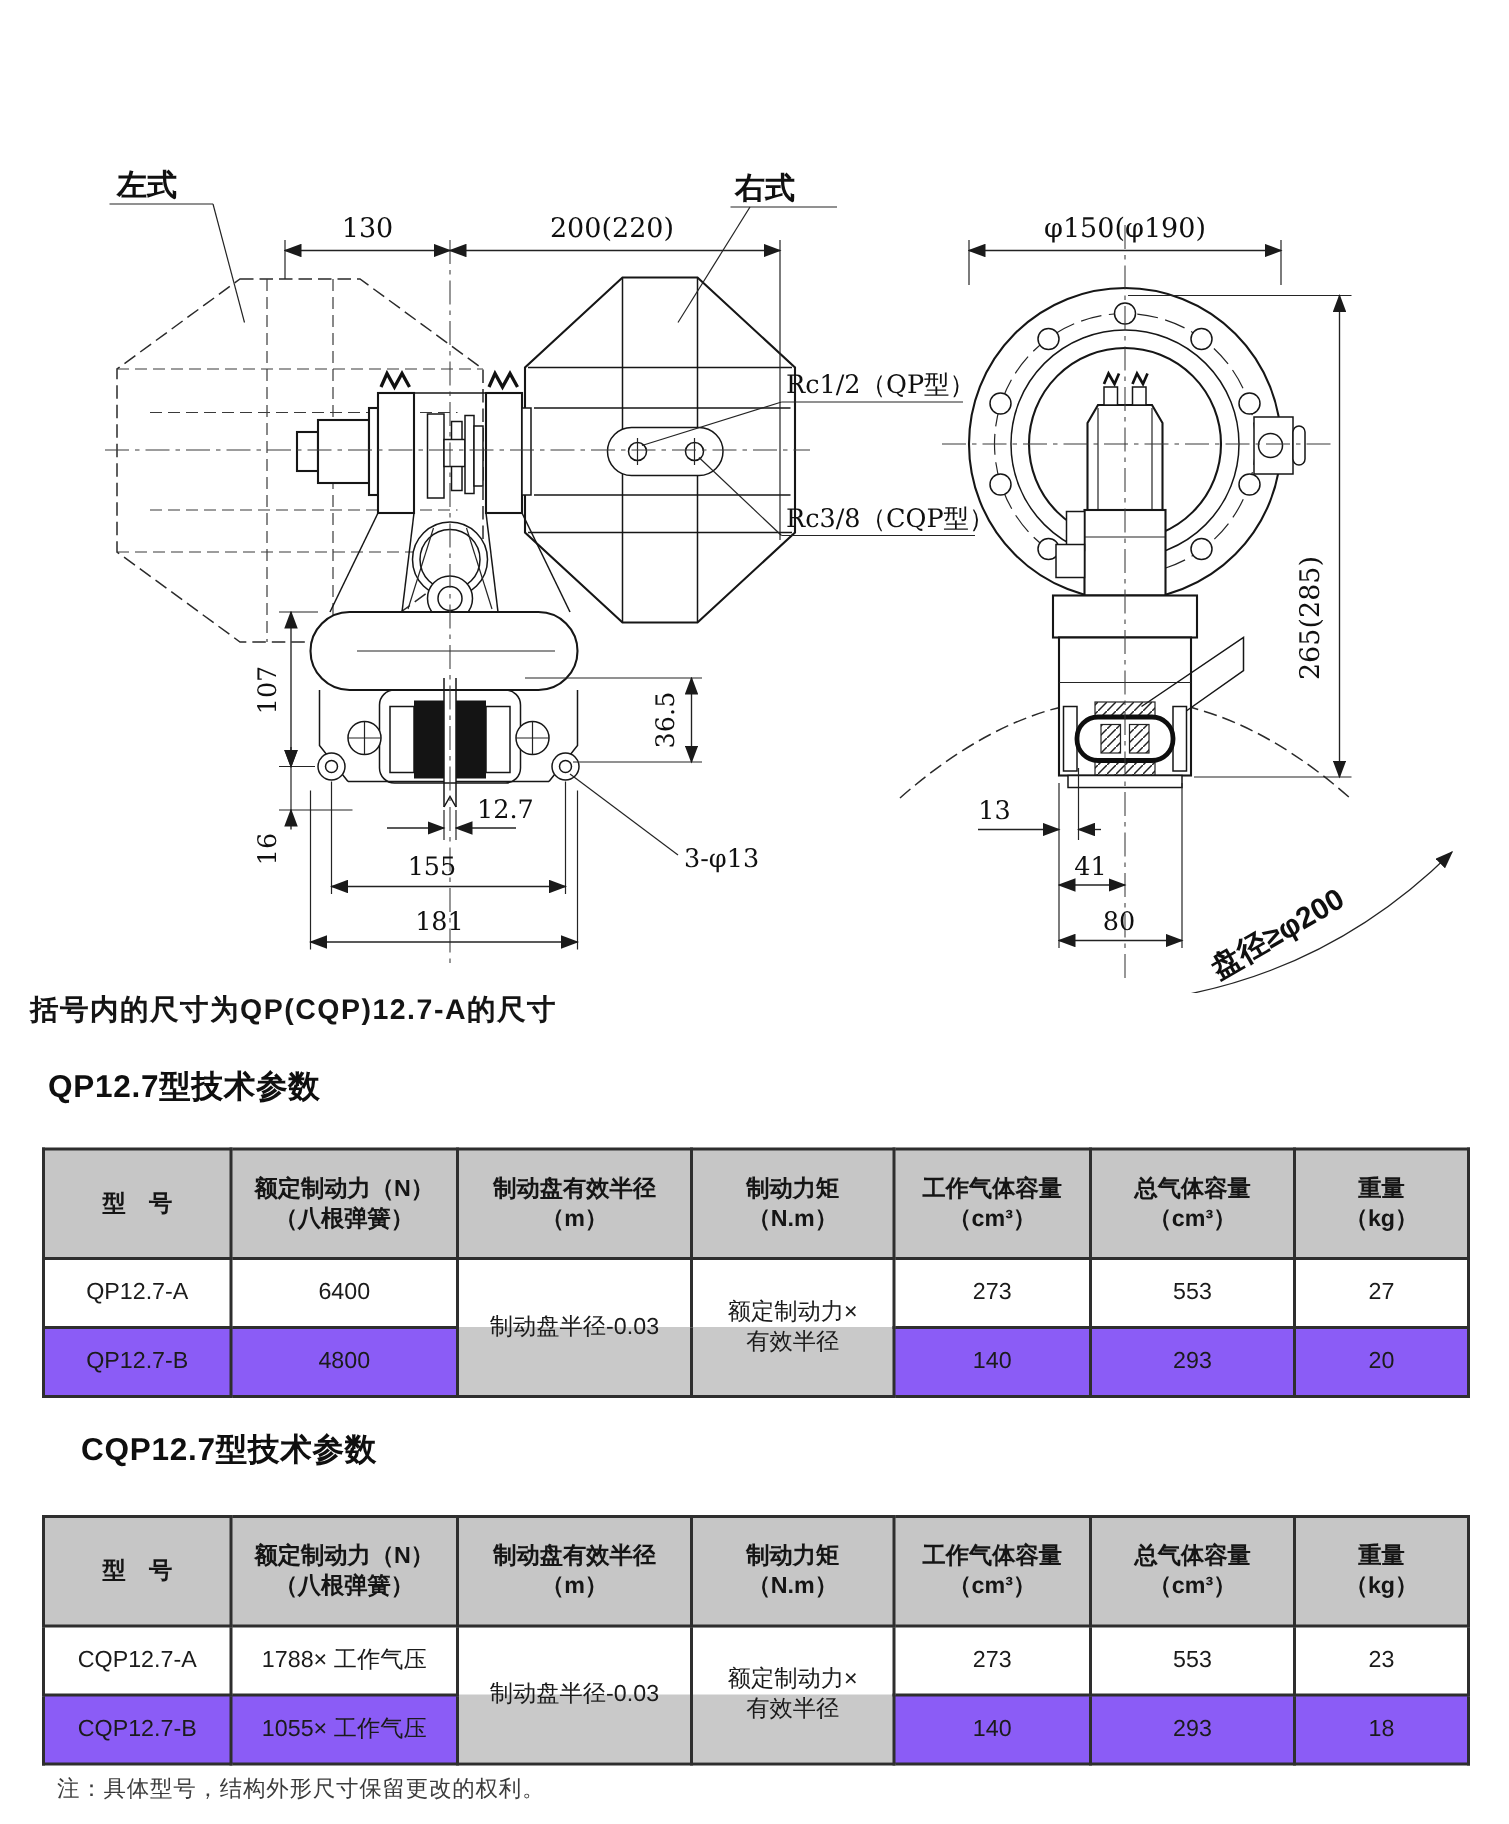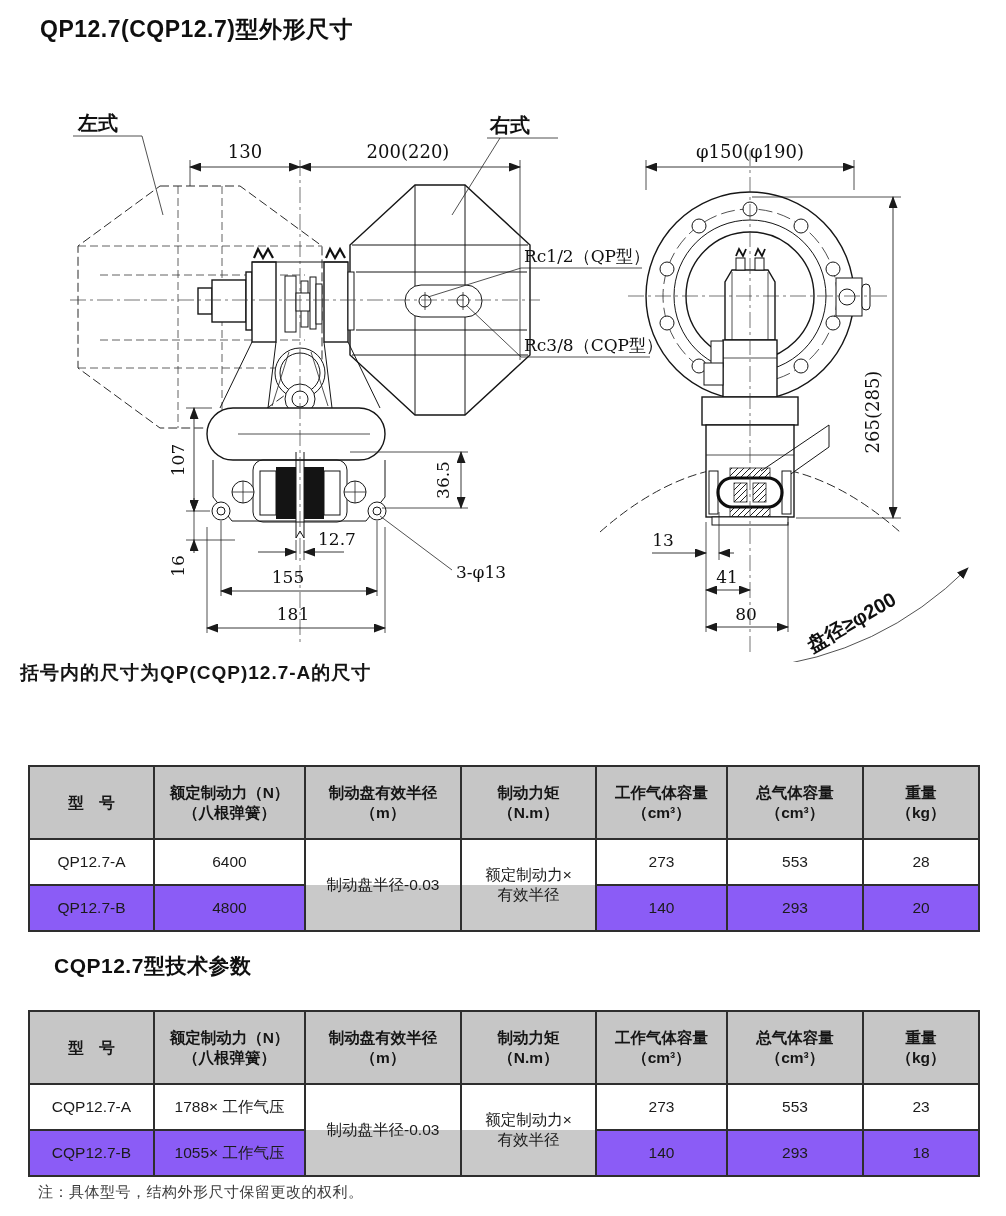--- a/index.html
+++ b/index.html
@@ -42,21 +42,20 @@
   text.dimtxt{font-family:"DejaVu Serif",serif;font-size:17px;fill:#101010;}
   text.dimtxt2{font-family:"DejaVu Serif",serif;font-size:18px;fill:#101010;}
   text.cjk{font-family:"Liberation Sans",sans-serif;font-size:20px;font-weight:bold;fill:#101010;}
   text.port{font-family:"DejaVu Serif",serif;font-size:17px;fill:#101010;}
 </style>
 </head>
 <body>
 
 <div class="page">
 
-  <h1 class="main-title">QP12.7(CQP12.7)型外形尺寸</h1>
 
   <svg class="drawing-svg" width="1006" height="602" viewBox="0 60 1006 602" xmlns="http://www.w3.org/2000/svg">
     <defs>
       <marker id="arr" markerUnits="userSpaceOnUse" markerWidth="12" markerHeight="9" refX="11" refY="4.5" orient="auto-start-reverse">
         <path d="M0,0 L12,4.5 L0,9 Z" fill="#1a1a1a"></path>
       </marker>
       <pattern id="hatch" patternUnits="userSpaceOnUse" width="6" height="6">
         <path d="M0,6 L6,0" stroke="#222" stroke-width="1"></path>
       </pattern>
     </defs>
@@ -286,20 +285,21 @@
         <line class="dim" x1="706" y1="590" x2="750" y2="590" marker-start="url(#arr)" marker-end="url(#arr)"></line>
         <text class="dimtxt" x="727" y="583" text-anchor="middle">41</text>
         <line class="dim" x1="706" y1="627" x2="788" y2="627" marker-start="url(#arr)" marker-end="url(#arr)"></line>
         <text class="dimtxt" x="746" y="620" text-anchor="middle">80</text>
       </g>
     </g>
   </svg>
 
   <div class="caption">括号内的尺寸为QP(CQP)12.7-A的尺寸</div>
 
+  <h2 class="sec-title" id="sec1">QP12.7型技术参数</h2>
 
   <div class="tbl-wrap" id="tbl1">
     <table class="spec">
       <colgroup>
         <col style="width:125px">
           <col style="width:151px">
           <col style="width:156px">
           <col style="width:135px">
         <col style="width:131px">
           <col style="width:136px">
@@ -343,21 +343,21 @@
           <td>6400</td>
           <td class="merged" rowspan="2">
               <span>制动盘半径-0.03</span>
             </td>
           <td class="merged" rowspan="2">
               <span>额定制动力×</span>
               <span>有效半径</span>
             </td>
           <td>273</td>
           <td>553</td>
-          <td>28</td>
+          <td>27</td>
         </tr>
         <tr class="row-b">
           <td>QP12.7-B</td>
           <td>4800</td>
           <td>140</td>
           <td>293</td>
           <td>20</td>
         </tr>
       </tbody>
     </table>

